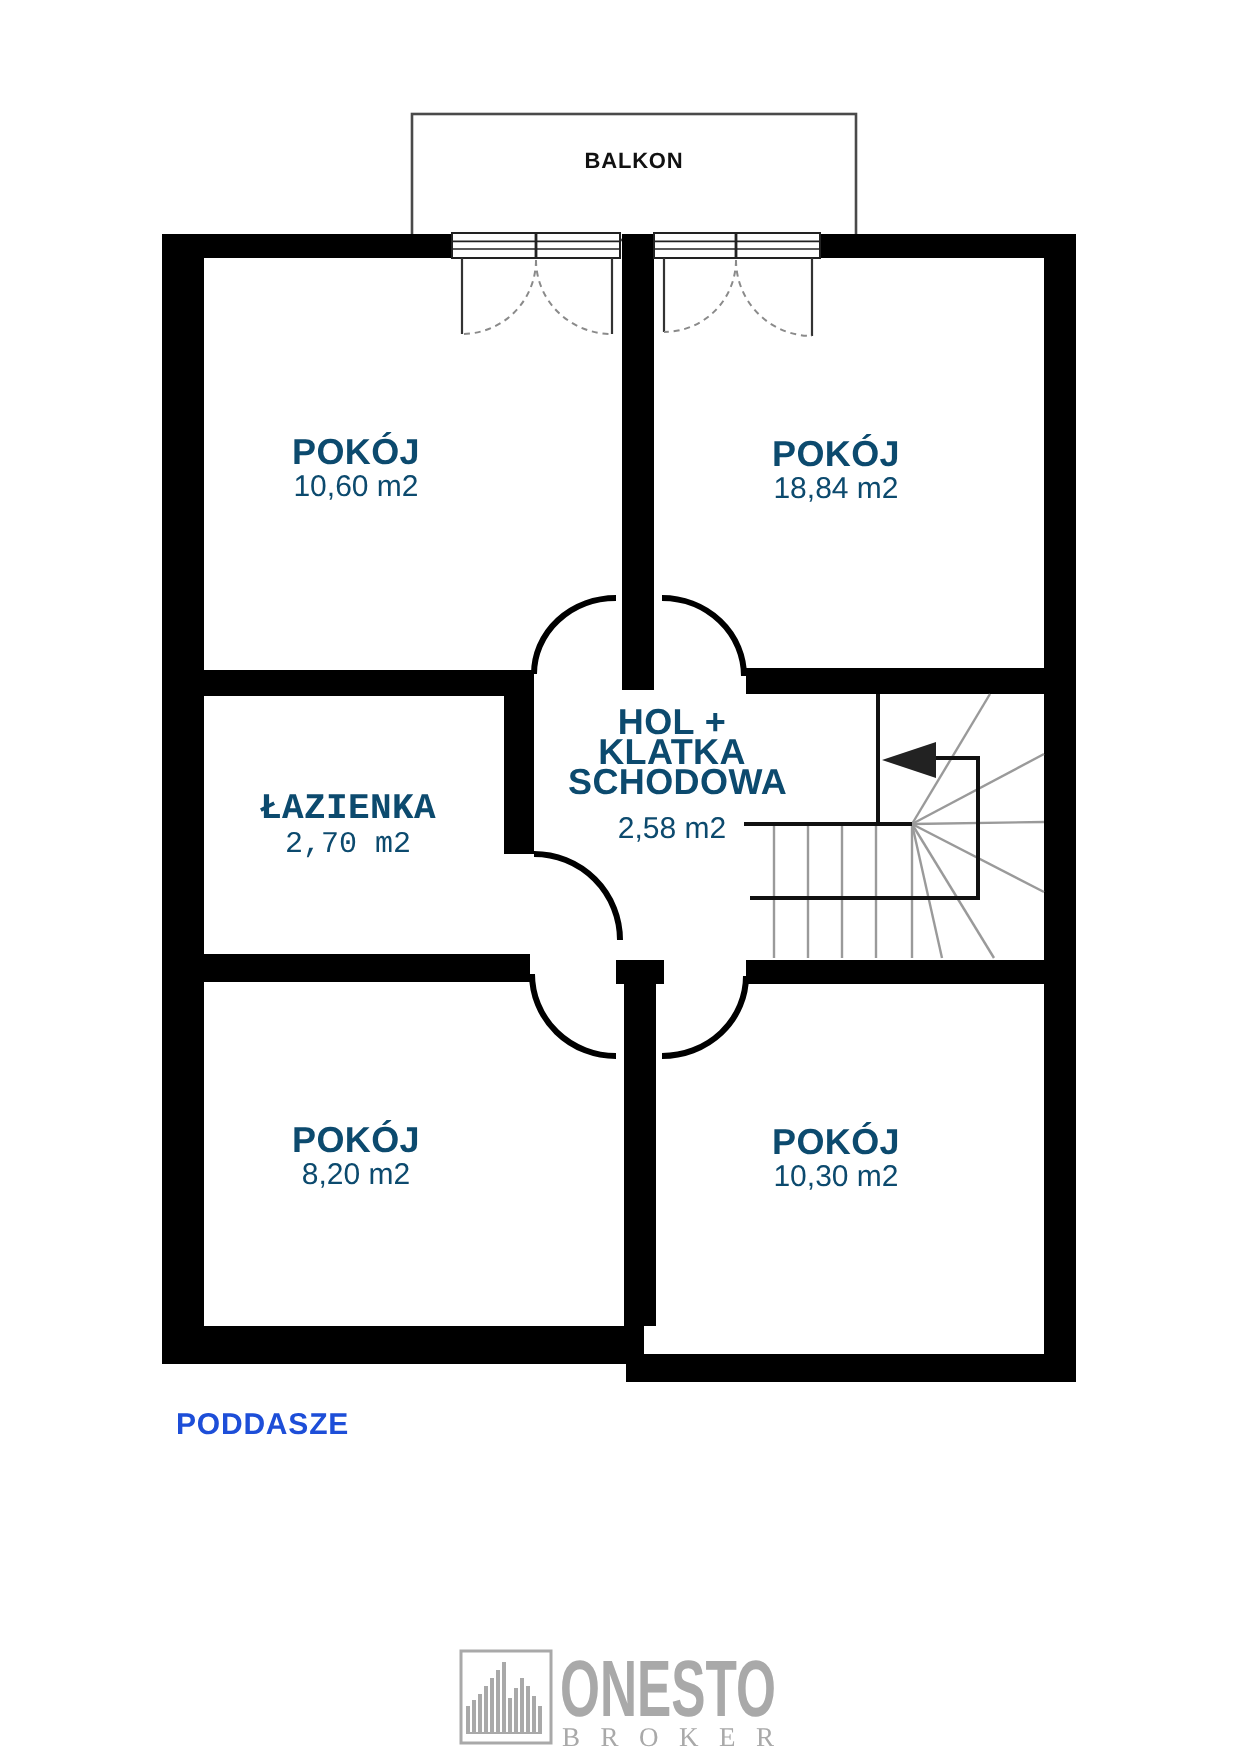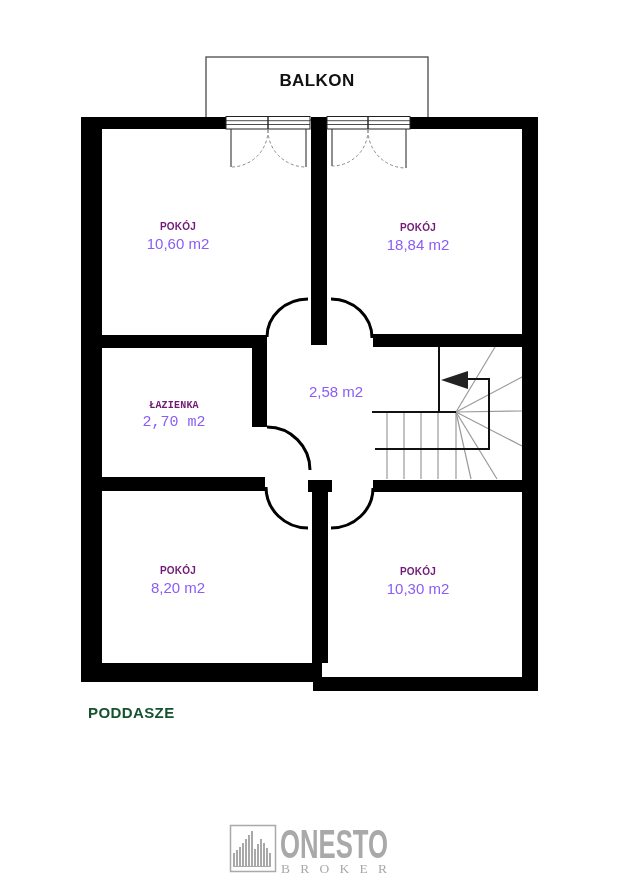--- a/index.html
+++ b/index.html
@@ -5,31 +5,31 @@
   html,body{margin:0;padding:0;background:#ffffff;}
   #canvas{
     position:relative;width:622px;height:880px;background:#ffffff;overflow:hidden;
     font-family:"Liberation Sans","DejaVu Sans",sans-serif;color:#1d1d1d;
   }
   #plan-svg{position:absolute;left:0;top:0;}
   .room-label{
     position:absolute;transform:translate(-50%,-50%);
     text-align:center;white-space:nowrap;line-height:15px;
   }
-  .room-name{font-weight:bold;font-size:10px;letter-spacing:.2px;color:#701a75;}
-  .room-area{font-weight:normal;font-size:15px;margin-top:2px;color:#8b5cf6;}
+  .room-name{font-weight:bold;font-size:18px;letter-spacing:.2px;color:#0c4a6e;}
+  .room-area{font-weight:normal;font-size:15px;margin-top:2px;color:#0c4a6e;}
   .hall-label .room-name{white-space:normal;width:104px;display:inline-block;}
   .hall-label .room-area{margin-top:7px;}
   #balkon-label{
     position:absolute;left:317px;top:81px;transform:translate(-50%,-50%);
-    font-weight:bold;font-size:17px;letter-spacing:.4px;color:#111;
+    font-weight:bold;font-size:11px;letter-spacing:.4px;color:#111;
   }
   #floor-label{
     position:absolute;left:88px;top:704px;
-    font-weight:bold;font-size:15px;letter-spacing:.4px;color:#14532d;
+    font-weight:bold;font-size:15px;letter-spacing:.4px;color:#1d4ed8;
   }
 </style>
 </head>
 <body>
 
 <div id="canvas">
 
   <svg id="plan-svg" width="622" height="880" viewBox="0 0 622 880">
 
     <g>
@@ -128,20 +128,21 @@
     <div class="room-name">POKÓJ</div>
     <div class="room-area">10,60 m2</div>
   </div>
 
   <div class="room-label" style="left:418px;top:236px;">
     <div class="room-name">POKÓJ</div>
     <div class="room-area">18,84 m2</div>
   </div>
 
   <div class="room-label hall-label" style="left:336px;top:388px;">
+    <div class="room-name">HOL + KLATKA SCHODOWA</div>
     <div class="room-area">2,58 m2</div>
   </div>
 
   <div class="room-label" style="left:174px;top:414px;font-family:Liberation Mono, monospace;">
     <div class="room-name">ŁAZIENKA</div>
     <div class="room-area">2,70 m2</div>
   </div>
 
   <div class="room-label" style="left:178px;top:579px;">
     <div class="room-name">POKÓJ</div>

